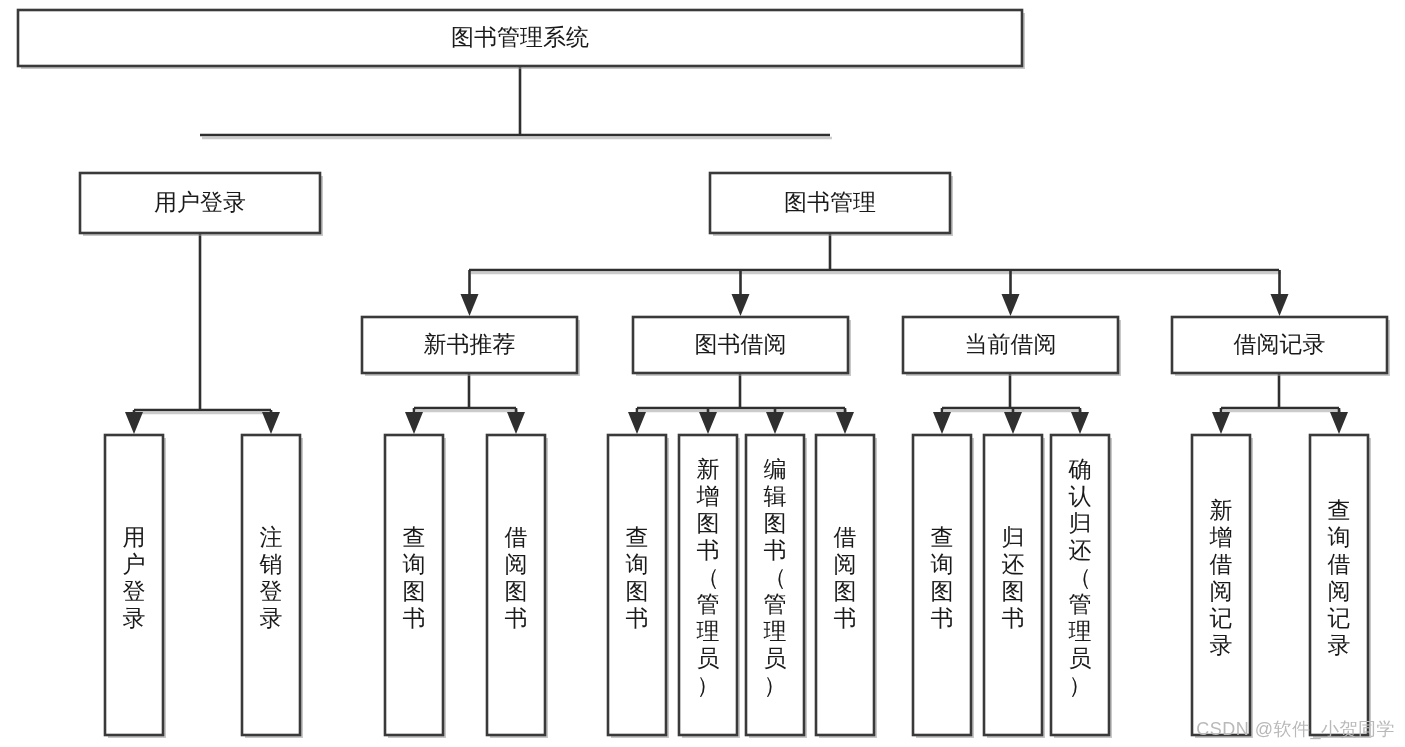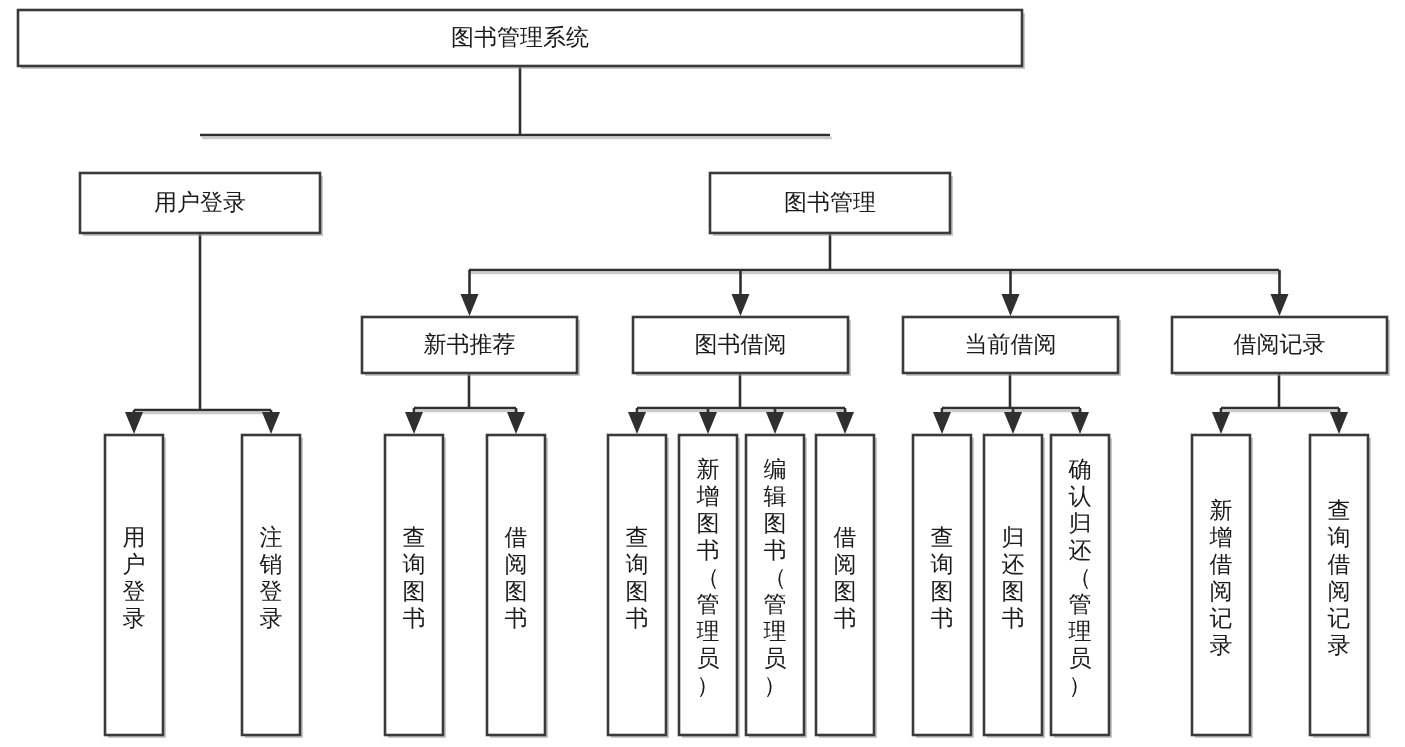--- a/index.html
+++ b/index.html
@@ -252,13 +252,14 @@
           <text x="1221" y="517.5" class="node-label-vertical"><tspan x="1221" dy="0">新</tspan><tspan x="1221" dy="27">增</tspan><tspan x="1221" dy="27">借</tspan><tspan x="1221" dy="27">阅</tspan><tspan x="1221" dy="27">记</tspan><tspan x="1221" dy="27">录</tspan></text>
         </g>
         <g>
           <rect x="1313" y="438" width="58" height="300" class="node-shadow"></rect>
           <rect x="1310" y="435" width="58" height="300" class="node-box"></rect>
           <text x="1339" y="517.5" class="node-label-vertical"><tspan x="1339" dy="0">查</tspan><tspan x="1339" dy="27">询</tspan><tspan x="1339" dy="27">借</tspan><tspan x="1339" dy="27">阅</tspan><tspan x="1339" dy="27">记</tspan><tspan x="1339" dy="27">录</tspan></text>
         </g>
       </g>
   </svg>
 
+  <div class="watermark">CSDN @软件_小贺同学</div>
 </div>
 
 </body></html>

